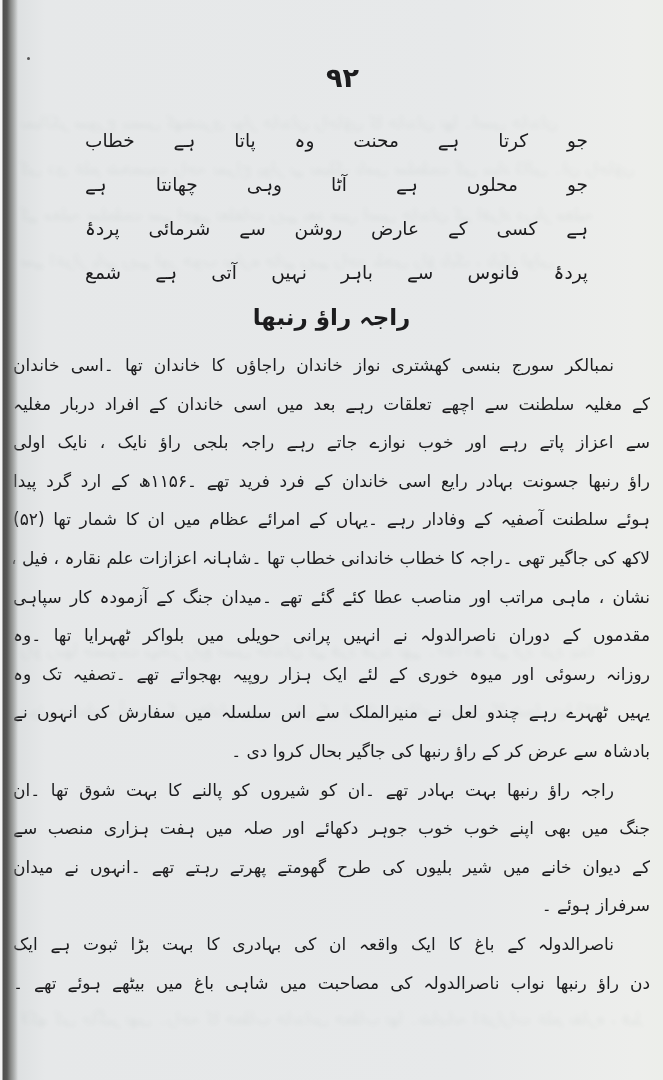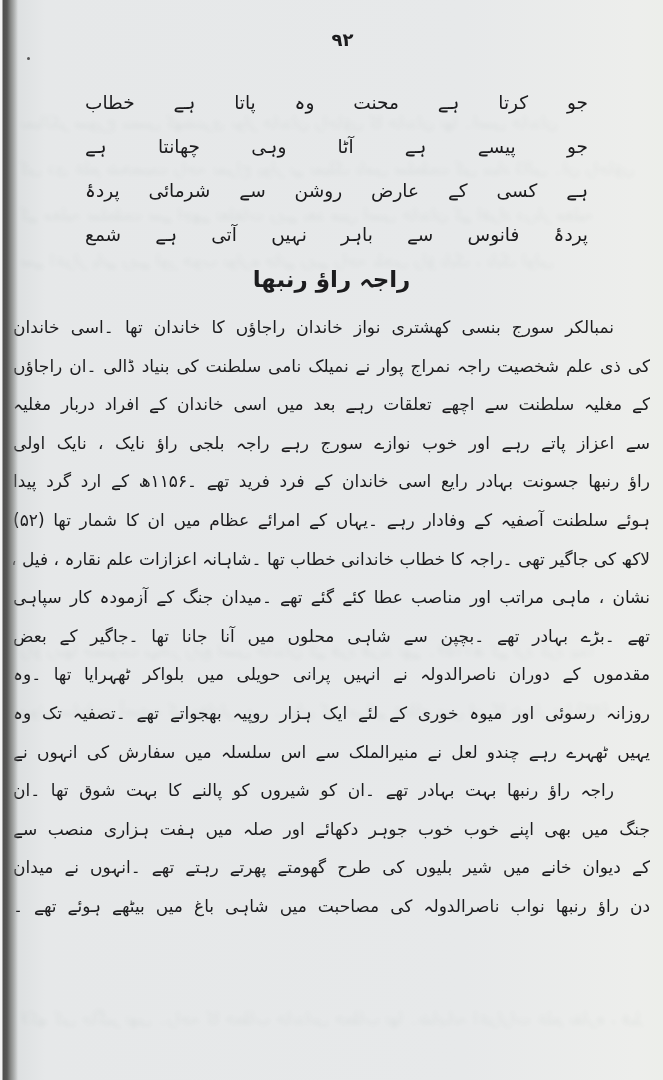--- a/index.html
+++ b/index.html
@@ -31,23 +31,24 @@
     white-space:nowrap;
     overflow:hidden;
   }
   .content{
     position:relative;z-index:2;
     padding:20px 13px 0 13px;
   }
   .page-number{
     text-align:center;
     position:relative;left:11px;
-    font-size:18px;font-weight:bold;
+    font-size:27px;font-weight:bold;
     height:44px;line-height:40px;
     letter-spacing:1px;
+    margin-top:38px;
   }
   .poem{
     margin:16px 62px 0 72px;
   }
   .verse-line{
     display:flex;justify-content:space-between;align-items:center;
     height:44px;
     font-size:18.5px;
     font-weight:500;
   }
@@ -98,21 +99,21 @@
           <span>کرتا</span>
           <span>ہے</span>
           <span>محنت</span>
           <span>وہ</span>
           <span>پاتا</span>
           <span>ہے</span>
           <span>خطاب</span>
         </div>
         <div class="verse-line">
           <span>جو</span>
-          <span>پیسے</span>
+          <span>محلوں</span>
           <span>ہے</span>
           <span>آٹا</span>
           <span>وہی</span>
           <span>چھانتا</span>
           <span>ہے</span>
         </div>
         <div class="verse-line">
           <span>ہے</span>
           <span>کسی</span>
           <span>کے</span>
@@ -132,35 +133,36 @@
           <span>ہے</span>
           <span>شمع</span>
         </div>
       </div>
 
     <div class="heading">راجہ راؤ رنبھا</div>
 
     <div id="paragraphs">
         <div class="para">
           <div class="para-line indent">نمبالکر سورج بنسی کھشتری نواز خاندان راجاؤں کا خاندان تھا ۔اسی خاندان</div>
-          <div class="para-line">کی ذی علم شخصیت راجہ نمراج پوار نے نمیلک نامی سلطنت کی بنیاد ڈالی ۔ان راجاؤں</div>
           <div class="para-line">کے مغلیہ سلطنت سے اچھے تعلقات رہے بعد میں اسی خاندان کے افراد دربار مغلیہ</div>
-          <div class="para-line">سے اعزاز پاتے رہے اور خوب نوازے سورج رہے راجہ بلجی راؤ نایک ، نایک اولی</div>
+          <div class="para-line">سے اعزاز پاتے رہے اور خوب نوازے جاتے رہے راجہ بلجی راؤ نایک ، نایک اولی</div>
           <div class="para-line">راؤ رنبھا جسونت بہادر رایع اسی خاندان کے فرد فرید تھے ۔۱۱۵۶ھ کے ارد گرد پیدا</div>
           <div class="para-line">ہوئے سلطنت آصفیہ کے وفادار رہے ۔یہاں کے امرائے عظام میں ان کا شمار تھا (۵۲)</div>
           <div class="para-line">لاکھ کی جاگیر تھی ۔راجہ کا خطاب خاندانی خطاب تھا ۔شاہانہ اعزازات علم نقارہ ، فیل ،</div>
           <div class="para-line">نشان ، ماہی مراتب اور مناصب عطا کئے گئے تھے ۔میدان جنگ کے آزمودہ کار سپاہی</div>
-          <div class="para-line">تھے ۔بڑے بہادر تھے ۔بچپن سے شاہی محلوں میں آنا جانا تھا ۔جاگیر کے بعض</div>
           <div class="para-line">مقدموں کے دوران ناصرالدولہ نے انہیں پرانی حویلی میں بلواکر ٹھہرایا تھا ۔وہ</div>
           <div class="para-line">روزانہ رسوئی اور میوہ خوری کے لئے ایک ہزار روپیہ بھجواتے تھے ۔تصفیہ تک وہ</div>
           <div class="para-line">یہیں ٹھہرے رہے چندو لعل نے منیرالملک سے اس سلسلہ میں سفارش کی انہوں نے</div>
+          <div class="para-line short">بادشاہ سے عرض کر کے راؤ رنبھا کی جاگیر بحال کروا دی ۔</div>
         </div>
         <div class="para">
           <div class="para-line indent">راجہ راؤ رنبھا بہت بہادر تھے ۔ان کو شیروں کو پالنے کا بہت شوق تھا ۔ان</div>
           <div class="para-line">جنگ میں بھی اپنے خوب خوب جوہر دکھائے اور صلہ میں ہفت ہزاری منصب سے</div>
           <div class="para-line">کے دیوان خانے میں شیر بلیوں کی طرح گھومتے پھرتے رہتے تھے ۔انہوں نے میدان</div>
+          <div class="para-line short">سرفراز ہوئے ۔</div>
         </div>
         <div class="para">
+          <div class="para-line indent">ناصرالدولہ کے باغ کا ایک واقعہ ان کی بہادری کا بہت بڑا ثبوت ہے ایک</div>
           <div class="para-line">دن راؤ رنبھا نواب ناصرالدولہ کی مصاحبت میں شاہی باغ میں بیٹھے ہوئے تھے ۔</div>
         </div>
       </div>
   </div>
 </div>
 
 </body></html>

